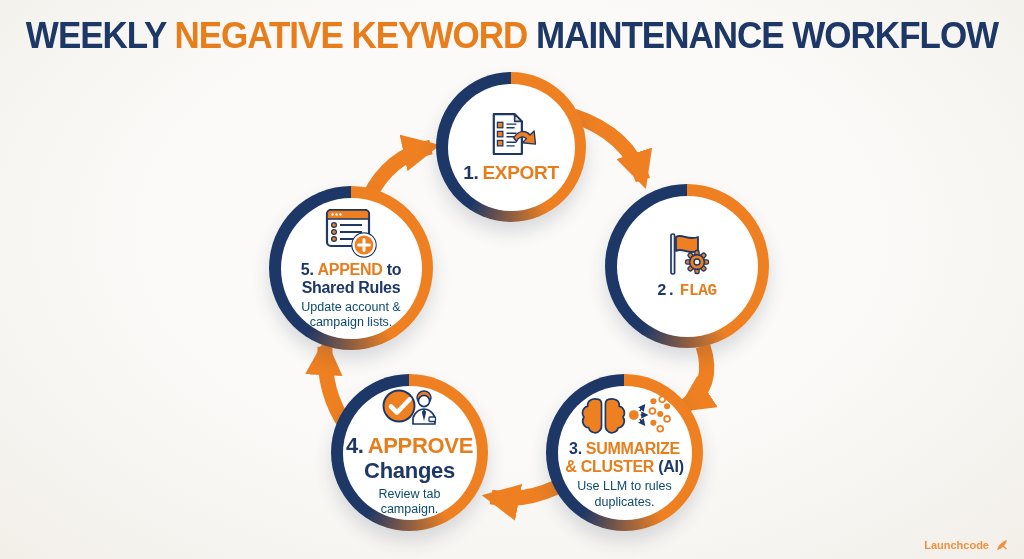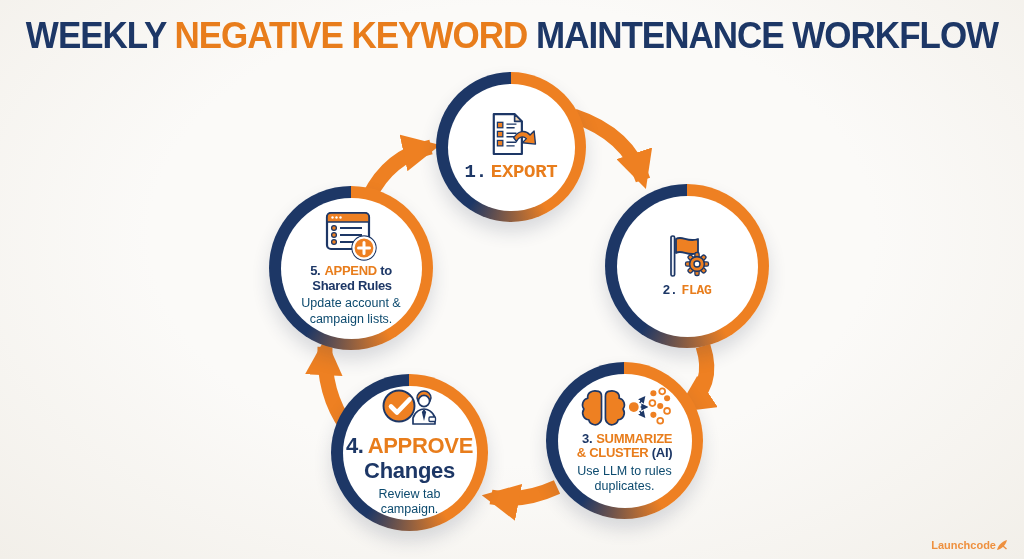--- a/index.html
+++ b/index.html
@@ -21,38 +21,38 @@
     box-shadow:0 10px 18px rgba(40,50,80,0.16);}
   .ring{width:100%;height:100%;border-radius:50%;
     background:conic-gradient(from 0deg, #ee8022 0deg 150deg, #1d3766 215deg 360deg);
     display:flex;align-items:center;justify-content:center;}
   .inner{background:#ffffff;border-radius:50%;
     width:calc(100% - 23px);height:calc(100% - 23px);
     display:flex;flex-direction:column;align-items:center;justify-content:center;
     text-align:center;}
   .node-1{left:436px;top:72px;width:150px;height:150px;}
   .node-2{left:605px;top:184px;width:164px;height:164px;font-family:Liberation Mono, monospace;}
-  .node-3{left:546px;top:362px;width:157px;height:157px;}
+  .node-3{left:546px;top:374px;width:157px;height:157px;}
   .node-4{left:331px;top:374px;width:157px;height:157px;}
   .node-5{left:269px;top:186px;width:164px;height:164px;}
 
   .step-icon{margin-bottom:3px;}
   .heading{font-weight:bold;color:#1d3766;line-height:1.13;letter-spacing:-0.3px;
     white-space:nowrap;}
-  .node-1 .heading{font-size:19px;font-family:Liberation Mono, monospace;}
+  .node-1 .heading{font-size:19px;}
   .node-4 .heading{font-size:22px;}
-  .node-2 .heading,.node-3 .heading,.node-5 .heading{font-size:13px;text-align:right;}
+  .node-2 .heading,.node-3 .heading,.node-5 .heading{font-size:16px;}
   .num{margin-right:4px;}
   .kw,.l2o{color:#e87d1c;}
   .caption{font-size:12.5px;color:#0c4a6e;line-height:1.22;margin-top:3px;
     max-width:120px;}
   .caption:empty{display:none;}
 
   .watermark{position:absolute;right:16px;bottom:8px;color:#ee8022;
-    font-size:11px;font-weight:bold;display:flex;align-items:flex-end;gap:0;
+    font-size:11px;font-weight:bold;display:flex;align-items:flex-end;gap:7px;
     opacity:0.85;}
 </style>
 </head>
 <body>
 
 <div class="page-title"><span>WEEKLY </span><span class="orange-seg">NEGATIVE KEYWORD </span><span>MAINTENANCE WORKFLOW</span></div>
 
 <svg class="arrows-layer" width="1024" height="559" viewBox="0 0 1024 559">
   <defs>
     <marker id="ah" viewBox="0 0 10 10" refX="7.5" refY="5" markerWidth="2.5" markerHeight="2.5" orient="auto-start-reverse">

